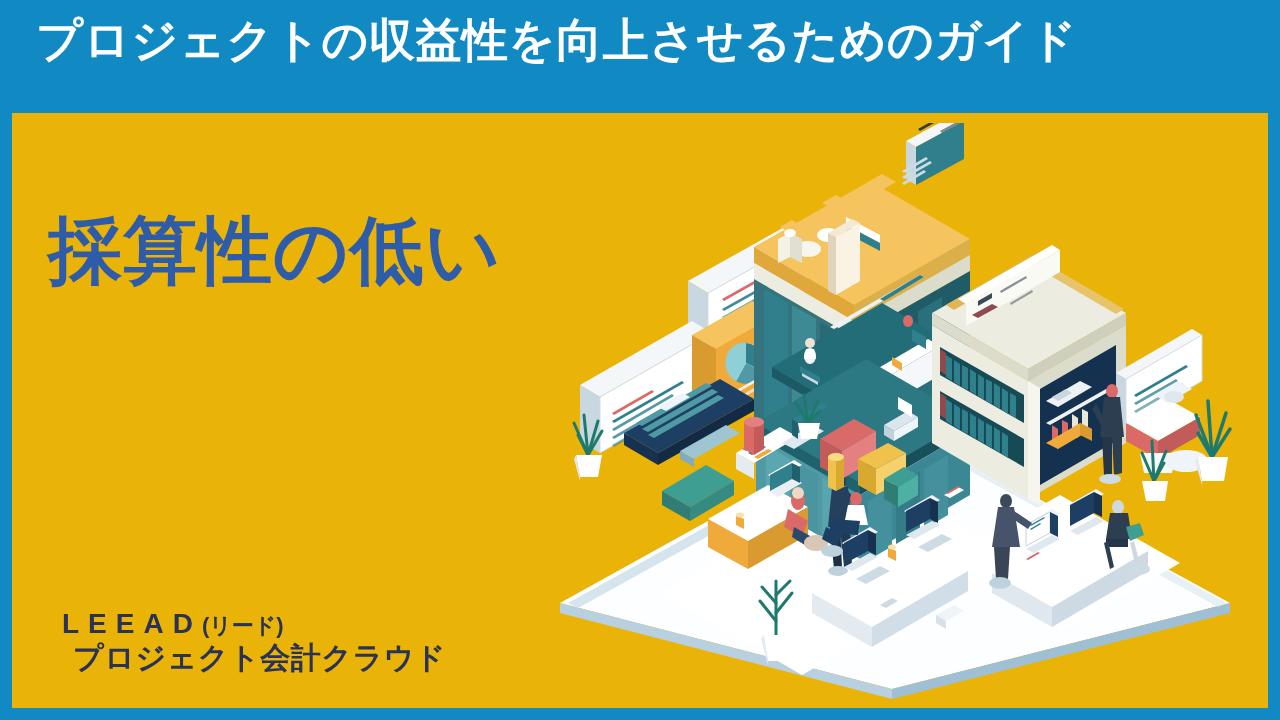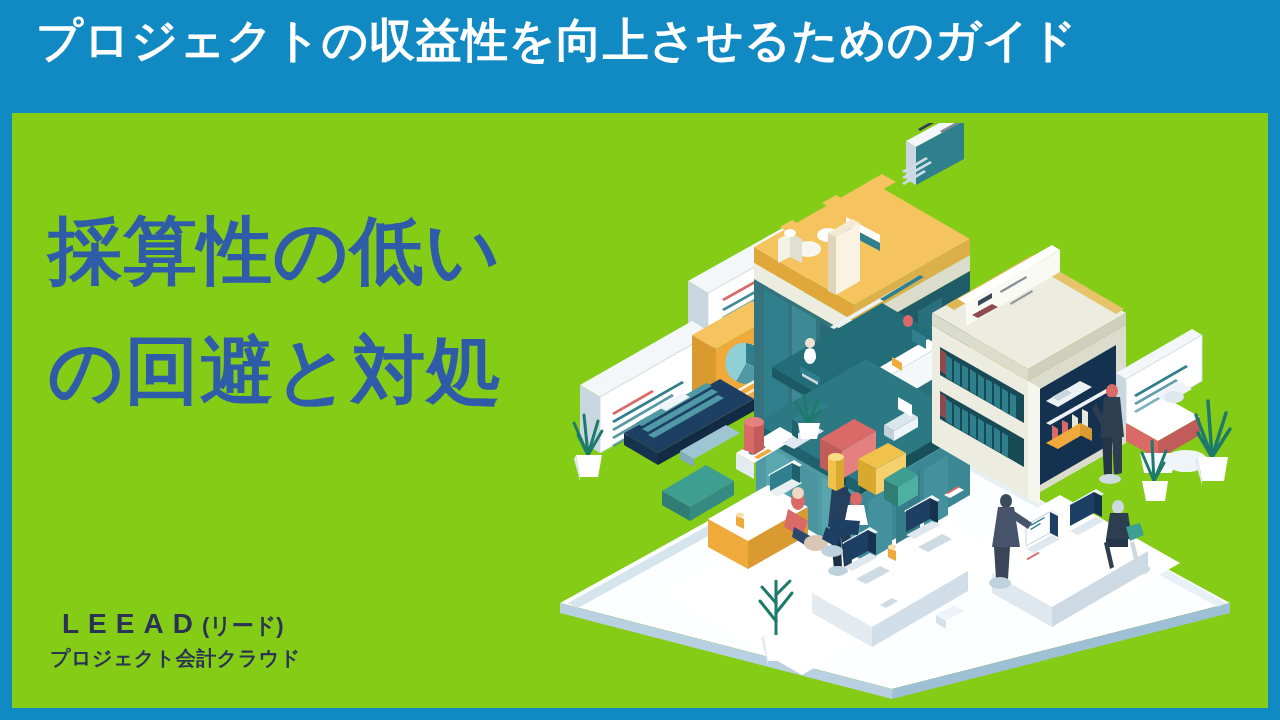--- a/index.html
+++ b/index.html
@@ -39,21 +39,21 @@
     white-space: nowrap;
     line-height: 1;
   }
   
   #content-card {
     position: absolute;
     left: 12px;
     top: 113px;
     width: 1256px;
     height: 595px;
-    background: #84cc16;
+    background: #eab308;
     overflow: hidden;
   }
   
   #headline-block {
     position: absolute;
     left: 36px;
     top: 78px;
     width: 520px;
   }
   .headline-line {
@@ -80,25 +80,26 @@
   }
   #logo-mark .logo-letters {
     letter-spacing: 9px;
   }
   #logo-mark .logo-reading {
     font-size: 22px;
     letter-spacing: 0px;
   }
   #logo-tagline {
     color: #2a3356;
-    font-size: 20px;
+    font-size: 30px;
     font-weight: bold;
     letter-spacing: 0.5px;
     line-height: 30px;
     white-space: nowrap;
+    margin-left: 23px;
   }
   
   #illustration {
     position: absolute;
     left: 528px;
     top: 10px;
     width: 728px;
     height: 580px;
   }
   #illustration svg { display: block; }
@@ -109,21 +110,20 @@
 <div id="page">
 
   <div id="header-banner">
     <div id="header-title">プロジェクトの収益性を向上させるためのガイド</div>
   </div>
 
   <div id="content-card">
 
     <div id="headline-block">
       <div class="headline-line">採算性の低い</div>
-      <div class="headline-line">の回避と対処</div>
     </div>
 
     <div id="logo-block">
       <div id="logo-mark"><span class="logo-letters">LEEAD</span><span class="logo-reading">(リード)</span></div>
       <div id="logo-tagline">プロジェクト会計クラウド</div>
     </div>
 
     <div id="illustration">
       <svg width="728" height="580" viewBox="0 0 728 580" xmlns="http://www.w3.org/2000/svg">
         <defs>

